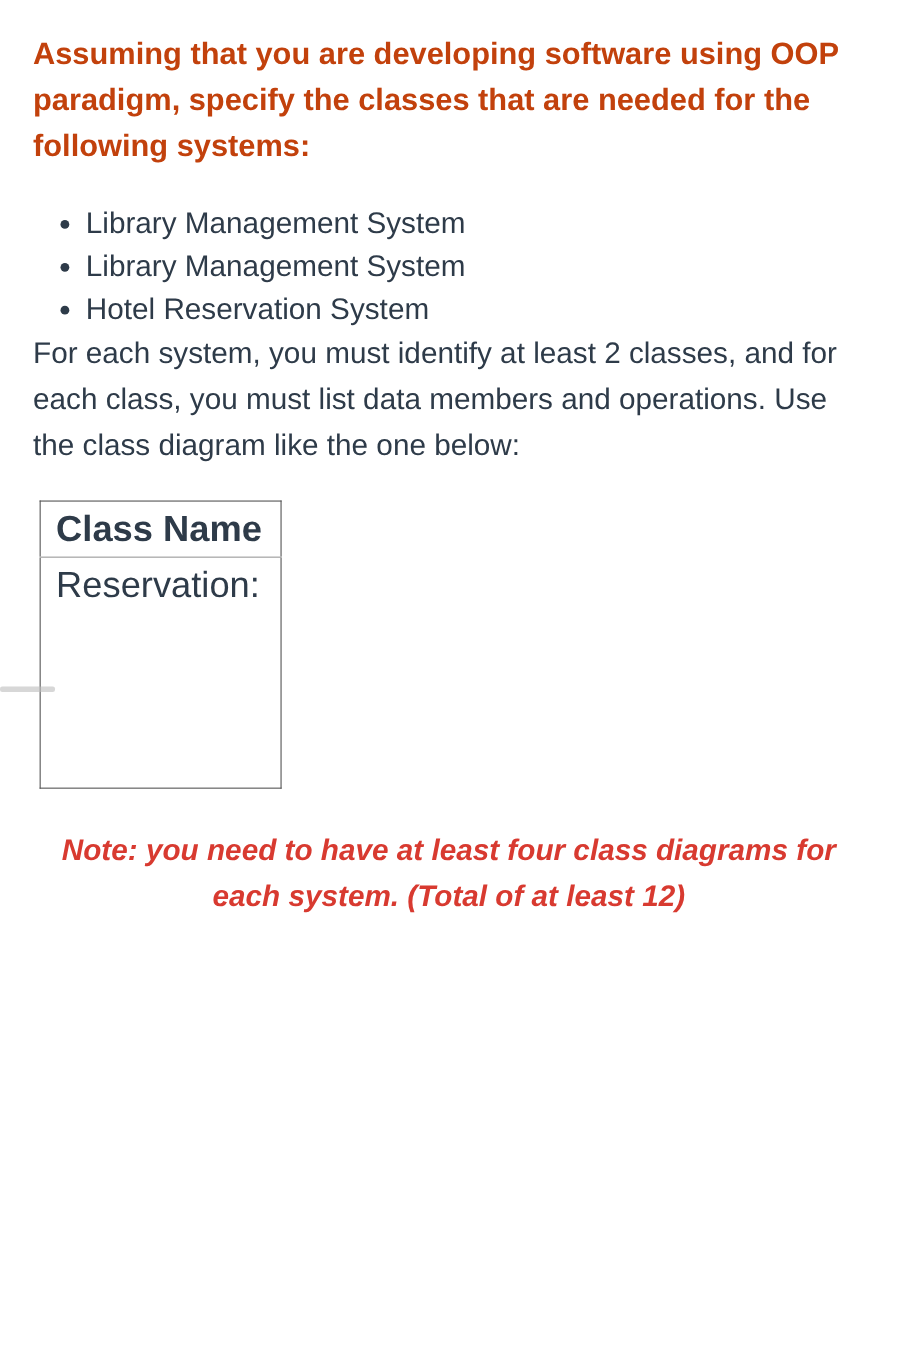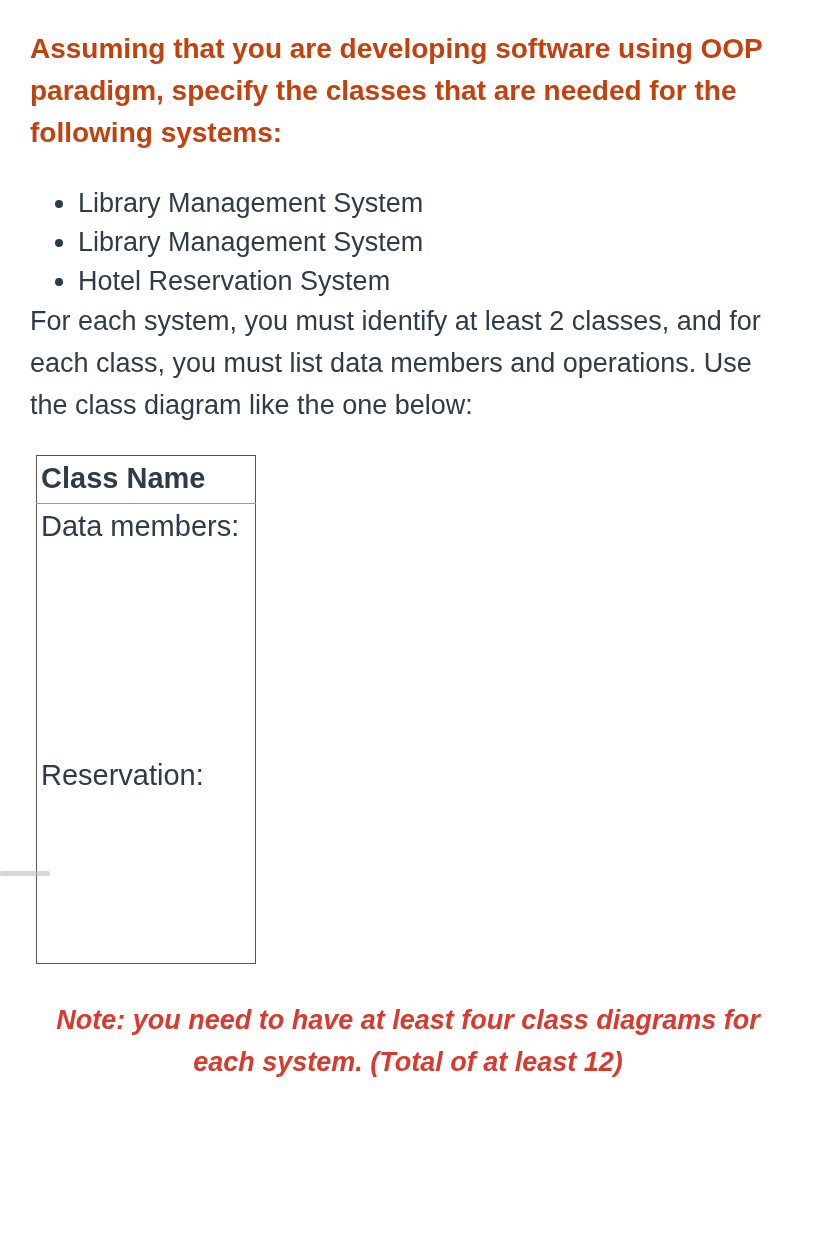--- a/index.html
+++ b/index.html
@@ -41,23 +41,23 @@
     margin-bottom: 36px;
     position: relative;
   }
   .class-diagram {
     border: 1px solid #555;
     width: 220px;
     border-collapse: collapse;
     background: #fff;
   }
   .class-diagram td {
-    padding: 6px 4px;
+    padding: 6px 14px;
     vertical-align: top;
-    font-size: 29px;
+    font-size: 33px;
     color: #2e3b49;
   }
   .class-diagram .name-cell {
     font-weight: 700;
     border-bottom: 1px solid #999;
     height: 48px;
   }
   .class-diagram .data-cell {
     height: 250px;
   }
@@ -96,23 +96,20 @@
 
 <div class="para">For each system, you must identify at least 2 classes, and for each class, you must list data members and operations. Use the class diagram like the one below:</div>
 
 <div class="diagram-wrap">
   <table class="class-diagram">
     <tbody>
         <tr>
           <td class="name-cell">Class Name</td>
         </tr>
     <tr>
-          <td class="data-cell">Data members:</td>
-        </tr>
-    <tr>
           <td class="ops-cell">Reservation:</td>
         </tr>
   </tbody>
     </table>
   <div class="shadow-mark"></div>
 </div>
 
 <div class="note">Note: you need to have at least four class diagrams for each system. (Total of  at least 12)</div>
 
 </body></html>

